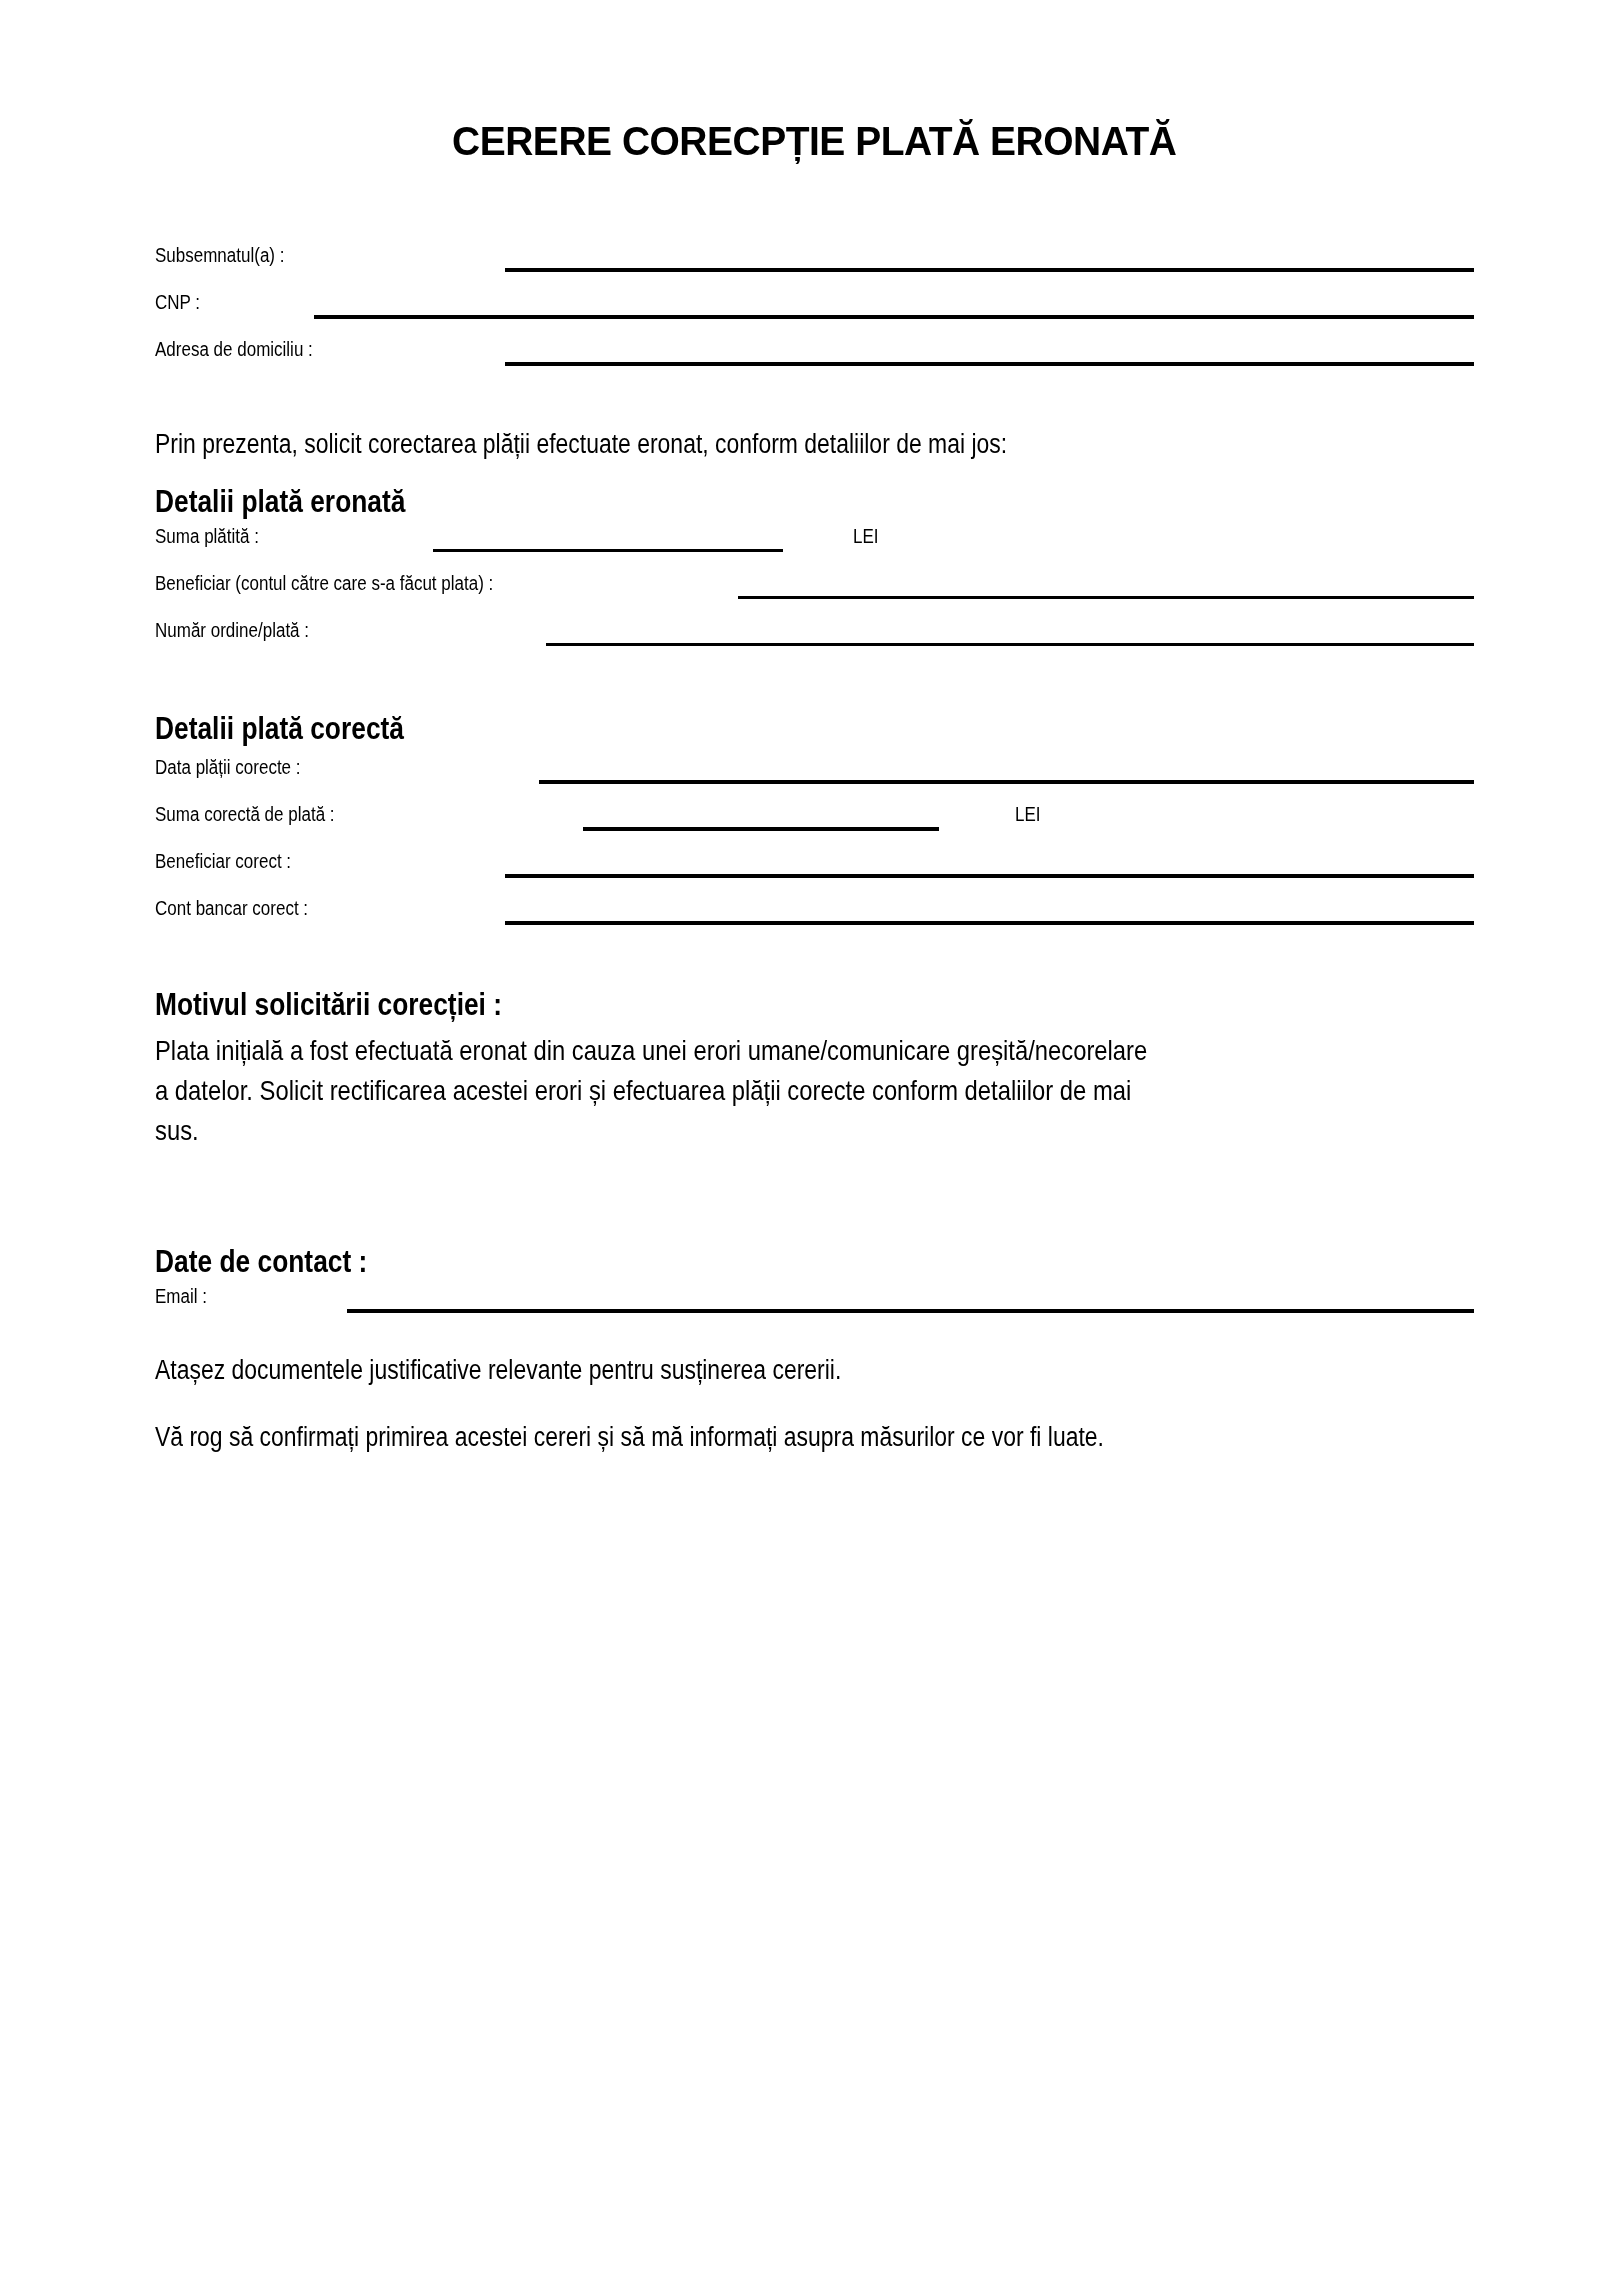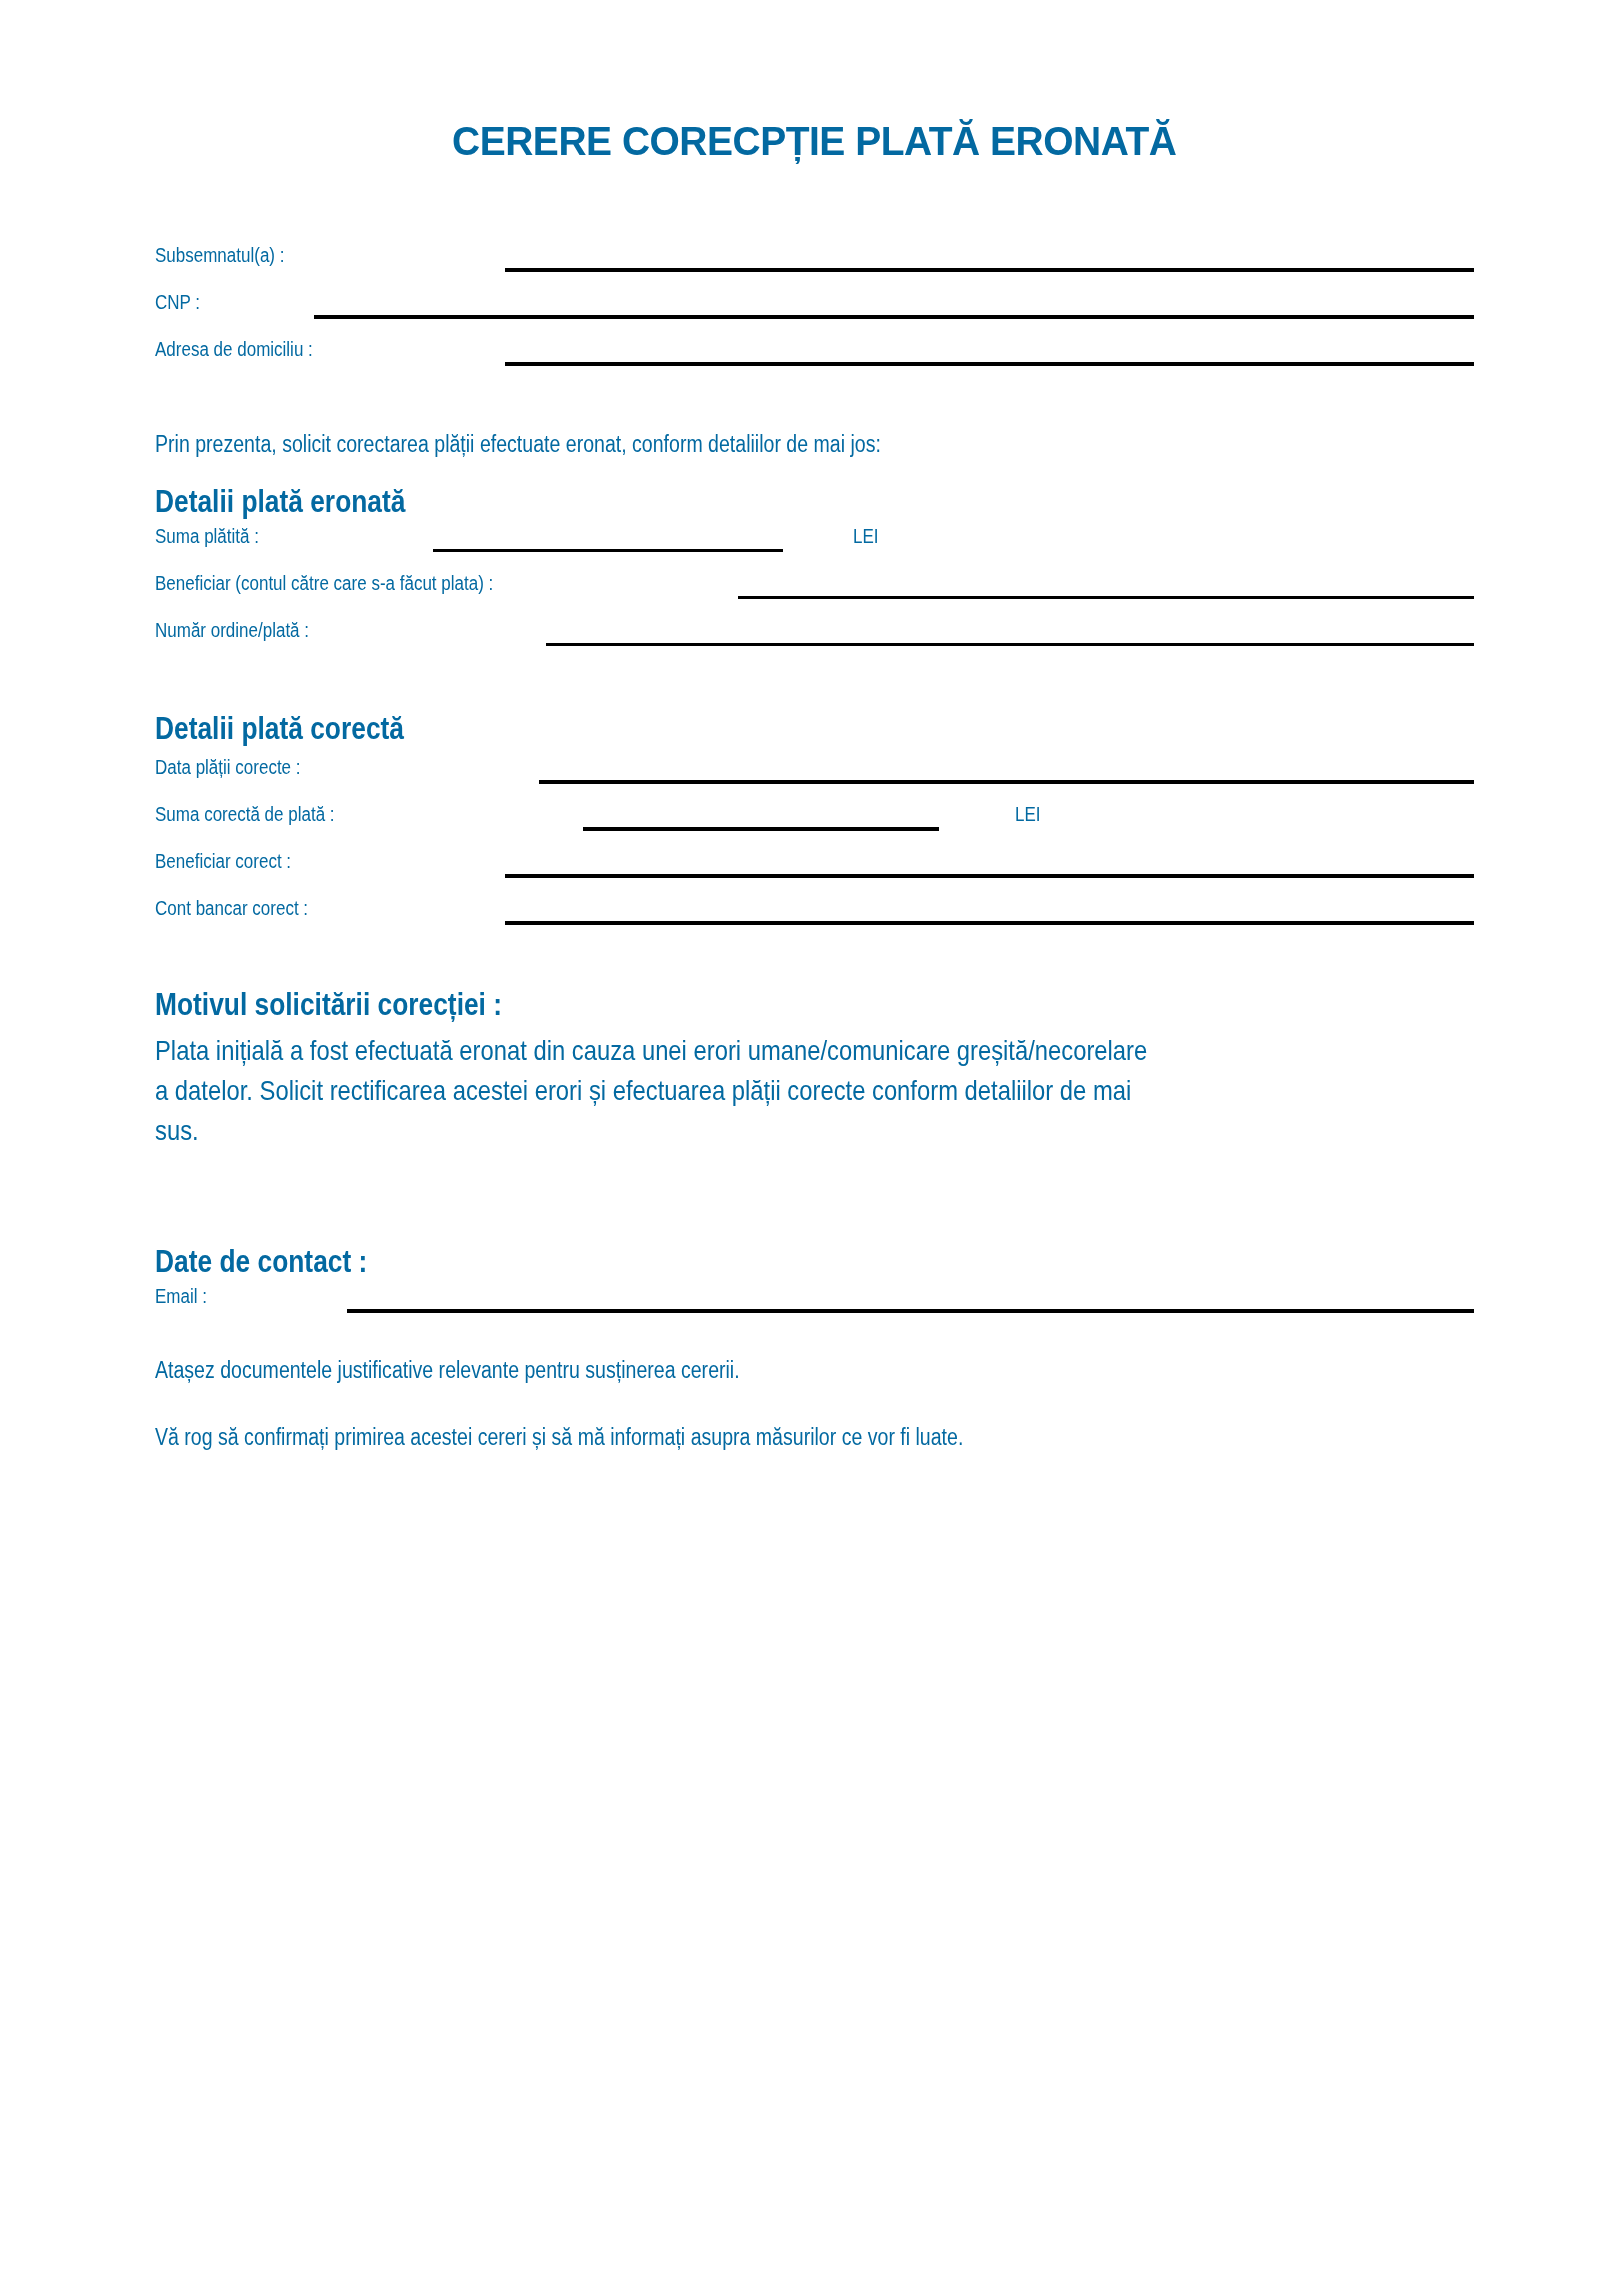--- a/index.html
+++ b/index.html
@@ -1,40 +1,40 @@
 <!DOCTYPE html>
 <html><head>
 <meta charset="utf-8">
 <style>
   html,body { margin:0; padding:0; background:#fff; }
   .page {
     position:relative;
     width:1621px; height:2293px;
     margin:0 auto;
     background:#ffffff;
-    color:#0369a1;
+    color:#000000;
     font-family:"Liberation Sans","DejaVu Sans",sans-serif;
     box-sizing:border-box;
     padding:0 147px 0 155px;
     overflow:hidden;
   }
   
   .sx { display:inline-block; transform:scaleX(0.85); transform-origin:0 50%; white-space:nowrap; }
   .title {
     padding-top:117px;
     text-align:center;
     font-size:41px; line-height:49px; font-weight:bold;
     letter-spacing:-0.5px;
   }
   .title .sx { transform:scaleX(0.95); transform-origin:50% 50%; }
   .h {
     font-weight:bold;
     font-size:31px; line-height:39px;
   }
-  .p { font-size:23px; line-height:37px; }
+  .p { font-size:27px; line-height:37px; }
   .pline { font-size:28px; line-height:40px; }
   
   .frow {
     position:relative;
     height:47px;
     font-size:20px; line-height:30px;
   }
   .lbl { position:absolute; left:0; top:0; }
   .val { position:absolute; top:0; font-size:29px; }
   .ln {

